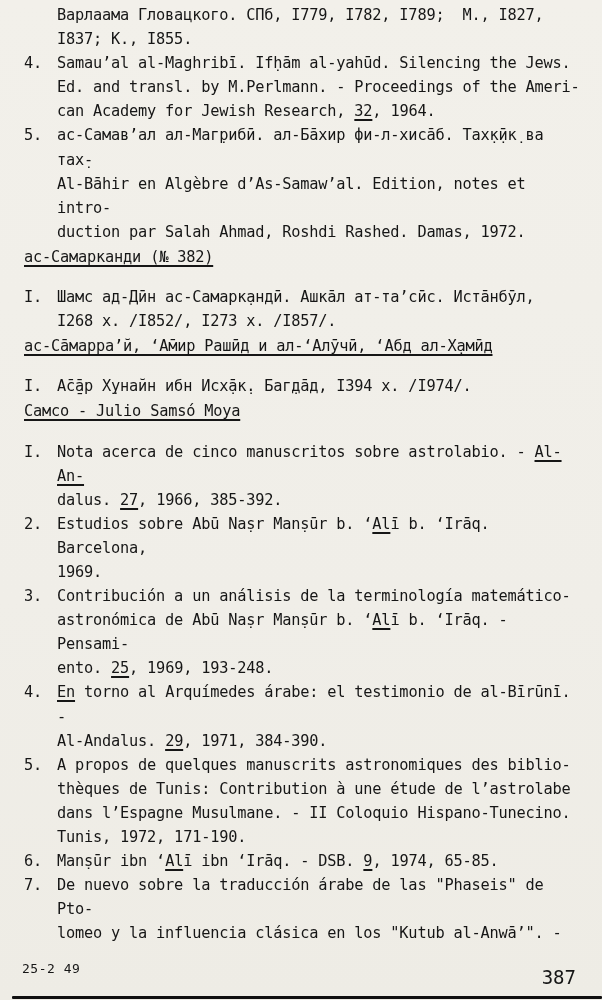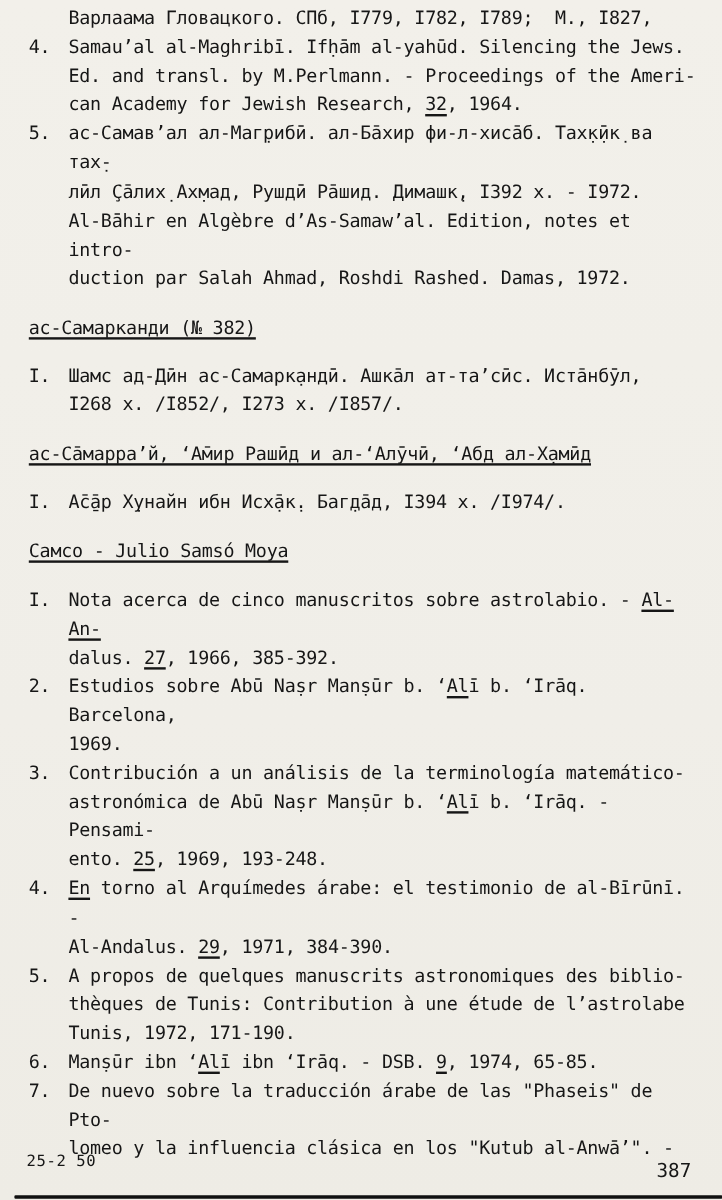--- a/index.html
+++ b/index.html
@@ -19,58 +19,58 @@
     overflow:hidden;
   }
   .content{
     font-size:15.3px;
     line-height:24.1px;
     letter-spacing:-0.2px;
   }
   .entry{position:relative;padding-left:33px;}
   .num{position:absolute;left:0;top:0;}
   .line{white-space:pre-wrap;}
-  .heading{margin:17px 0 16px 0;white-space:pre-wrap;}
+  .heading{margin:1px 0 16px 0;white-space:pre-wrap;}
   .u{
     text-decoration:underline;
     text-underline-offset:3px;
     text-decoration-thickness:1.6px;
     text-align:right;
   }
   .signature{
     position:absolute;left:22px;top:961px;
     font-size:13px;letter-spacing:0.5px;
   }
   .pagenum{
     position:absolute;right:26px;top:966px;
-    font-size:16px;
+    font-size:19px;
   }
   .scan-edge{
     position:absolute;left:12px;right:0;top:996px;height:3px;
     background:#101010;border-radius:1px;
   }
 </style>
 </head>
 <body>
 
 <div class="page">
   <div class="content" id="content">
       <div class="entry">
         <div class="line"><span class="">Варлаама Гловацкого. СПб, I779, I782, I789;  М., I827,</span></div>
+        <div class="line"><span class="">I837; К., I855.</span></div>
       </div>
       <div class="entry">
         <span class="num">4.</span>
         <div class="line"><span class="">Samau’al al-Maghribī. Ifḥām al-yahūd. Silencing the Jews.</span></div>
         <div class="line"><span class="">Ed. and transl. by M.Perlmann. - Proceedings of the Ameri-</span></div>
         <div class="line"><span class="">can Academy for Jewish Research, </span><span class="u">32</span><span class="">, 1964.</span></div>
       </div>
       <div class="entry">
         <span class="num">5.</span>
         <div class="line"><span class="">ас-Самав’ал ал-Маг̣рибӣ. ал-Ба̄хир фи-л-хиса̄б. Тах̣к̣ӣк̣ ва тах̣-</span></div>
-        <div class="line"><span class="">лӣл Ҫа̄лих̣ Ах̣мад, Рушдӣ Ра̄шид. Димашк̣, I392 х. - I972.</span></div>
         <div class="line"><span class="">Al-Bāhir en Algèbre d’As-Samaw’al. Edition, notes et intro-</span></div>
         <div class="line"><span class="">duction par Salah Ahmad, Roshdi Rashed. Damas, 1972.</span></div>
       </div>
       <div class="heading"><span class="u">ас-Самарканди (№ 382)</span></div>
       <div class="entry">
         <span class="num">I.</span>
         <div class="line"><span class="">Шамс ад-Дӣн ас-Самарк̣андӣ. Ашка̄л ат-та’сӣс. Иста̄нбӯл,</span></div>
         <div class="line"><span class="">I268 х. /I852/, I273 х. /I857/.</span></div>
       </div>
       <div class="heading"><span class="u">ас-Са̄марра’й, ‘А̄мир Рашӣд и ал-‘Алӯчӣ, ‘Абд ал-Х̣амӣд</span></div>
@@ -97,28 +97,29 @@
       </div>
       <div class="entry">
         <span class="num">4.</span>
         <div class="line"><span class="u">En</span><span class=""> torno al Arquímedes árabe: el testimonio de al-Bīrūnī. -</span></div>
         <div class="line"><span class="">Al-Andalus. </span><span class="u">29</span><span class="">, 1971, 384-390.</span></div>
       </div>
       <div class="entry">
         <span class="num">5.</span>
         <div class="line"><span class="">A propos de quelques manuscrits astronomiques des biblio-</span></div>
         <div class="line"><span class="">thèques de Tunis: Contribution à une étude de l’astrolabe</span></div>
+        <div class="line"><span class="">dans l’Espagne Musulmane. - II Coloquio Hispano-Tunecino.</span></div>
         <div class="line"><span class="">Tunis, 1972, 171-190.</span></div>
       </div>
       <div class="entry">
         <span class="num">6.</span>
         <div class="line"><span class="">Manṣūr ibn ‘</span><span class="u">Al</span><span class="">ī ibn ‘Irāq. - DSB. </span><span class="u">9</span><span class="">, 1974, 65-85.</span></div>
       </div>
       <div class="entry">
         <span class="num">7.</span>
         <div class="line"><span class="">De nuevo sobre la traducción árabe de las "Phaseis" de Pto-</span></div>
         <div class="line"><span class="">lomeo y la influencia clásica en los "Kutub al-Anwā’". -</span></div>
       </div>
     </div>
-  <div class="signature">25-2 50</div>
+  <div class="signature">25-2 49</div>
   <div class="pagenum">387</div>
   <div class="scan-edge"></div>
 </div>
 
 </body></html>

